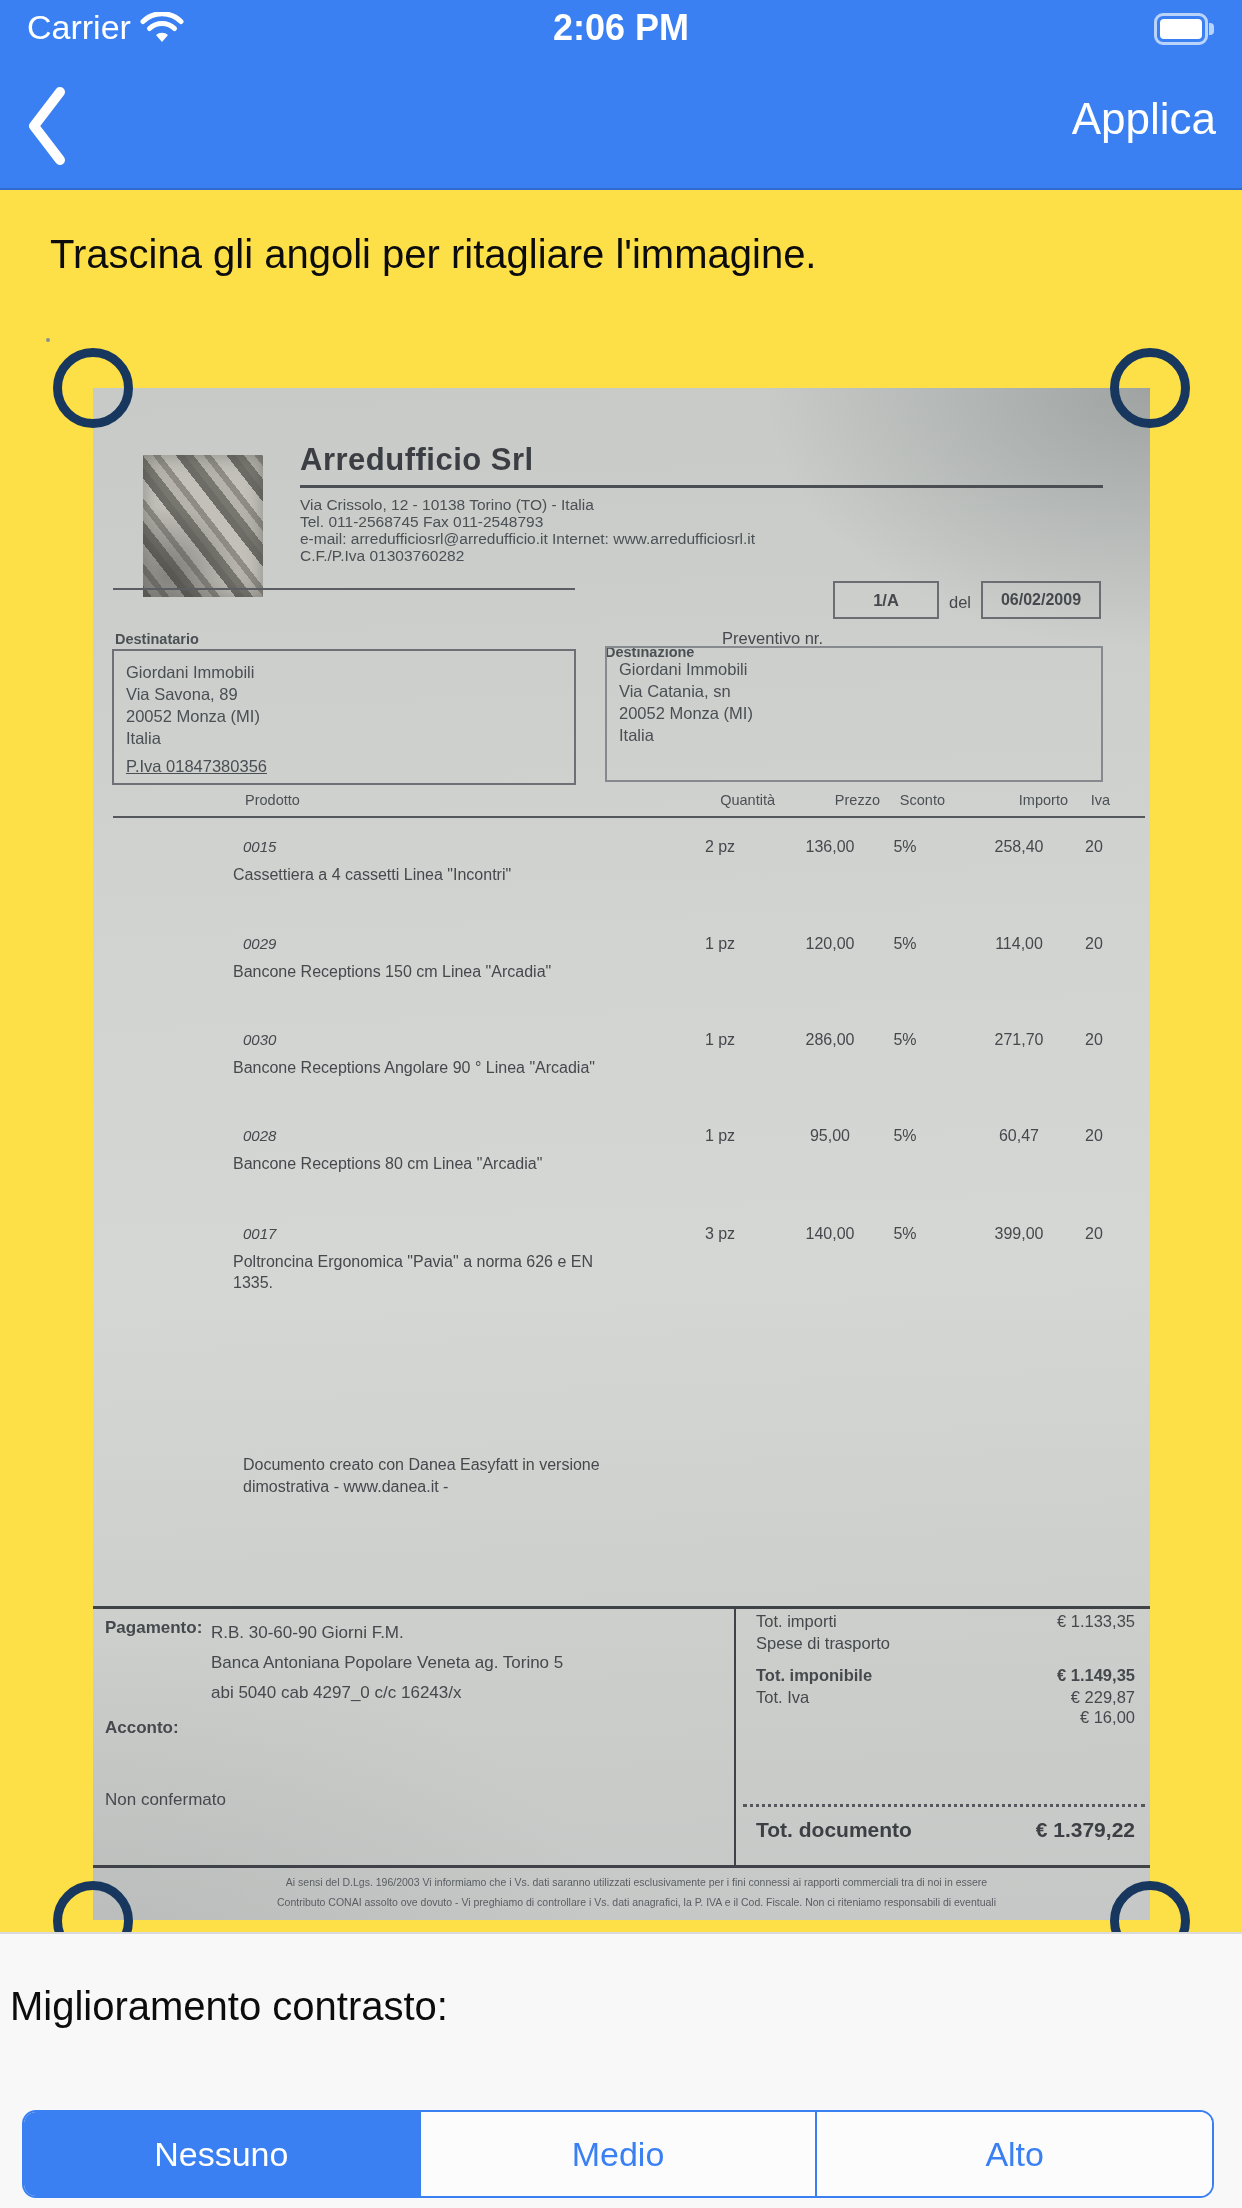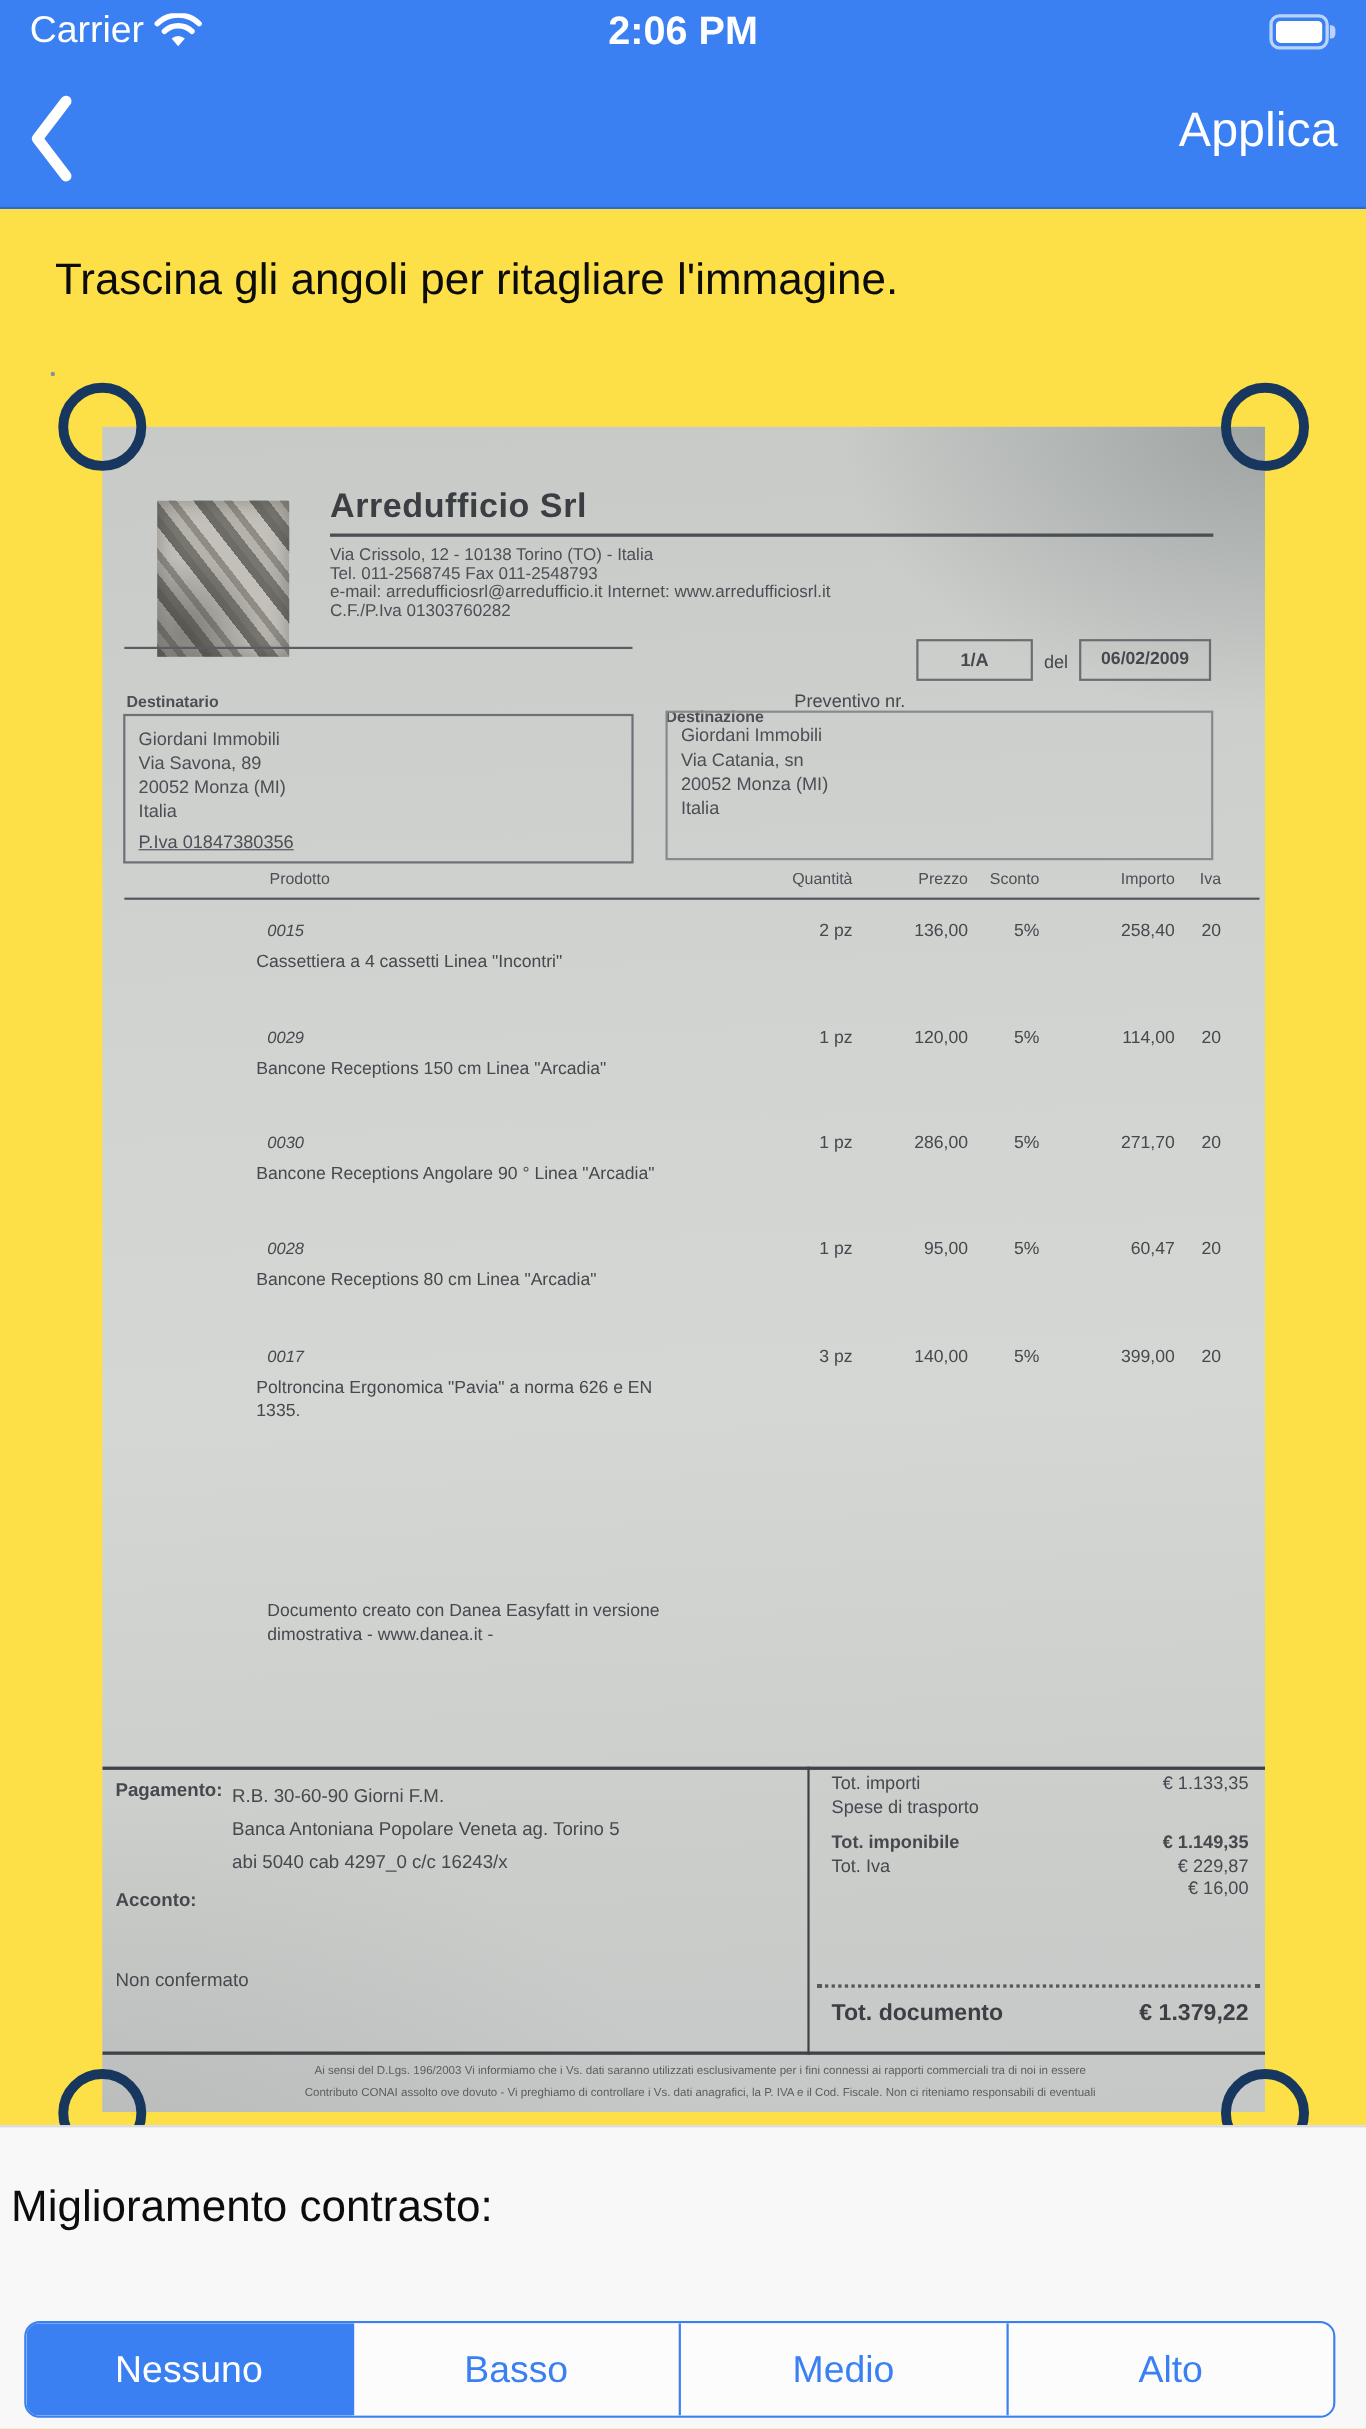--- a/index.html
+++ b/index.html
@@ -66,21 +66,21 @@
   .col-price{left:687px;width:100px;}
   .col-disc{left:772px;width:80px;}
   .col-amt{left:877px;width:98px;}
   .col-vat{left:985px;width:32px;}
   .th-row{top:404px;}
   .head-line{left:20px;top:428px;width:1032px;height:2px;background:#54585c;}
 
   .item-row{left:0;top:0;width:1057px;height:90px;}
   .item-code{position:absolute;left:150px;top:0;font-size:15px;font-style:italic;}
   .item-desc{position:absolute;left:140px;top:26px;width:400px;font-size:16px;line-height:21px;}
-  .item-num{position:absolute;top:0;font-size:16px;text-align:right;}
+  .item-num{position:absolute;top:0;font-size:16px;text-align:center;}
 
   .demo-note{left:150px;top:1066px;font-size:16px;line-height:22px;white-space:pre-line;}
 
   .pay-topline{left:0;top:1218px;width:1057px;height:2.5px;background:#3f4347;}
   .pay-divider{left:641px;top:1218px;width:2px;height:262px;background:#3f4347;}
   .pay-botline{left:0;top:1477px;width:1057px;height:3px;background:#3f4347;}
   .pay-label{left:12px;top:1230px;font-size:17px;font-weight:700;}
   .pay-lines{left:118px;top:1230px;font-size:17px;line-height:30px;white-space:pre-line;}
   .acconto{left:12px;top:1330px;font-size:17px;font-weight:700;}
   .notconf{left:12px;top:1402px;font-size:17px;}
@@ -258,19 +258,18 @@
 
   <div class="handle" style="left:93px;top:388px;"></div>
   <div class="handle" style="left:1150px;top:388px;"></div>
   <div class="handle" style="left:93px;top:1921px;"></div>
   <div class="handle" style="left:1150px;top:1921px;"></div>
 
   <div class="panel">
     <div class="panel-label">Miglioramento contrasto:</div>
     <div class="segmented">
       <div class="segment selected">Nessuno</div>
-      <div class="segment">Basso</div>
       <div class="segment">Medio</div>
       <div class="segment">Alto</div>
     </div>
   </div>
 
 </div>
 
 </body></html>

